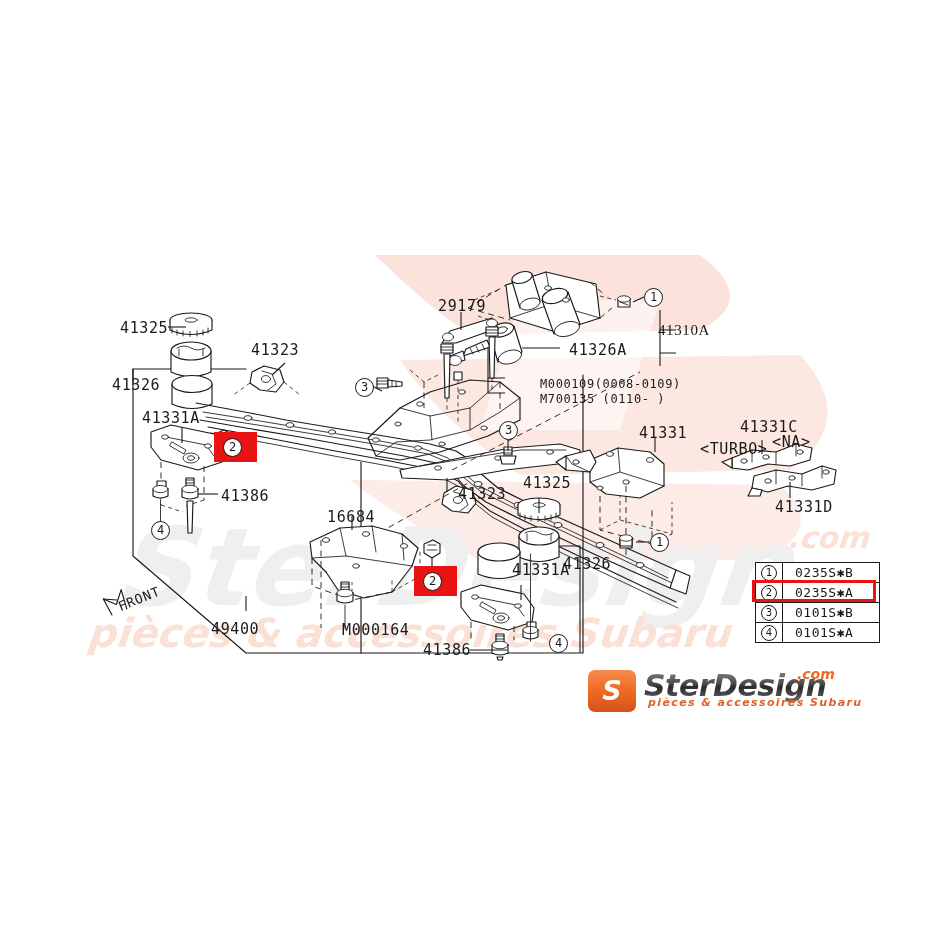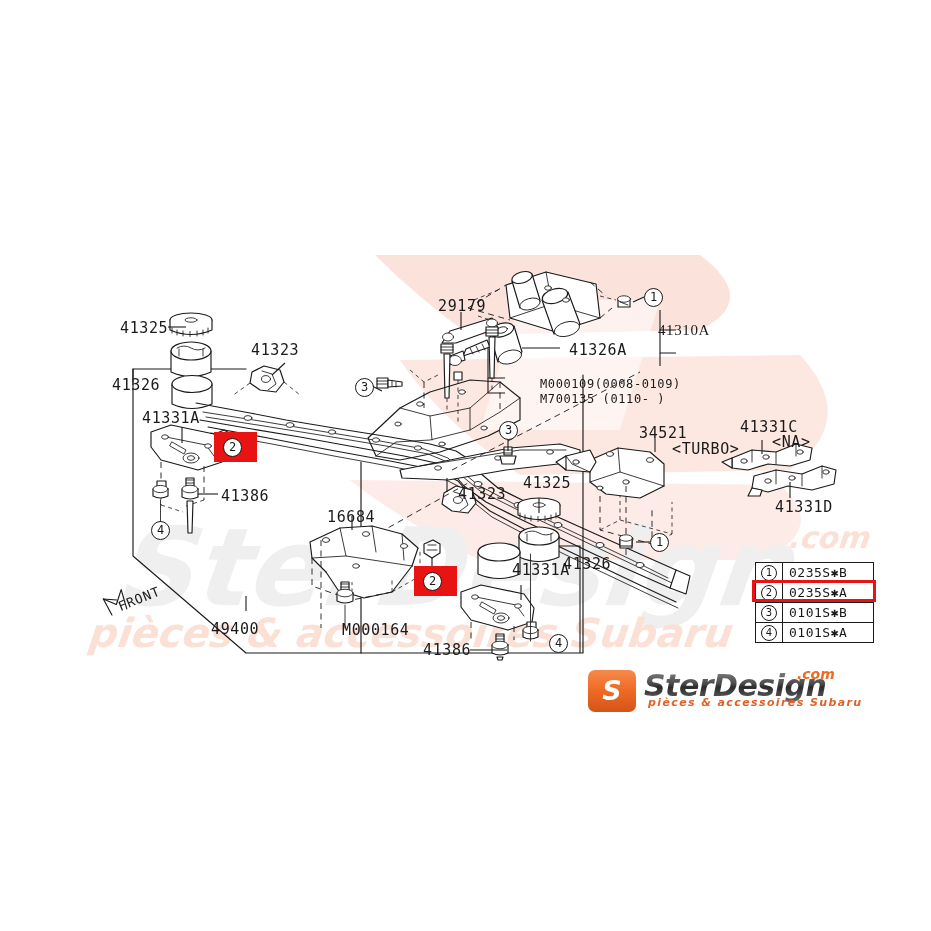--- a/index.html
+++ b/index.html
@@ -70,21 +70,21 @@
     height: 19px;
     vertical-align: middle;
   }
   #legend td.num {
     width: 26px;
     text-align: center;
   }
   #legend td.code {
     width: 84px;
     text-align: left;
-    padding-left: 6px;
+    padding-left: 12px;
     letter-spacing: 0.5px;
   }
   .legend-dot {
     display: inline-block;
     width: 14px;
     height: 14px;
     line-height: 13px;
     border: 1.1px solid #1a1a1a;
     border-radius: 50%;
     font-size: 10.5px;
@@ -593,22 +593,22 @@
   <div class="lbl" style="left:142px; top:409px;">41331A</div>
   <div class="lbl" style="left:221px; top:487px;">41386</div>
   <div class="lbl" style="left:211px; top:620px;">49400</div>
 
   <div class="lbl" style="left:438px; top:297px;">29179</div>
   <div class="lbl" style="left:658px; top:322px;font-family:Liberation Serif, serif;">41310A</div>
   <div class="lbl" style="left:569px; top:341px;">41326A</div>
   <div class="lbl lbl-sm" style="left:528px; top:377px;">M000109(0008-0109)</div>
   <div class="lbl lbl-sm" style="left:528px; top:392px;text-align:right;">M700135 (0110-    )</div>
 
-  <div class="lbl" style="left:639px; top:424px;">34521</div>
-  <div class="lbl" style="left:672px; top:440px;">&lt;TURBO&gt;</div>
+  <div class="lbl" style="left:639px; top:424px;">41331</div>
+  <div class="lbl" style="left:700px; top:440px;">&lt;TURBO&gt;</div>
   <div class="lbl" style="left:740px; top:418px;">41331C</div>
   <div class="lbl" style="left:772px; top:433px;">&lt;NA&gt;</div>
   <div class="lbl" style="left:763px; top:498px;margin-left:12px;">41331D</div>
 
   <div class="lbl" style="left:458px; top:485px;">41323</div>
   <div class="lbl" style="left:523px; top:474px;">41325</div>
   <div class="lbl" style="left:563px; top:555px;">41326</div>
   <div class="lbl" style="left:512px; top:561px;">41331A</div>
   <div class="lbl" style="left:327px; top:508px;">16684</div>
   <div class="lbl" style="left:298px; top:621px;padding-left:44px;">M000164</div>

